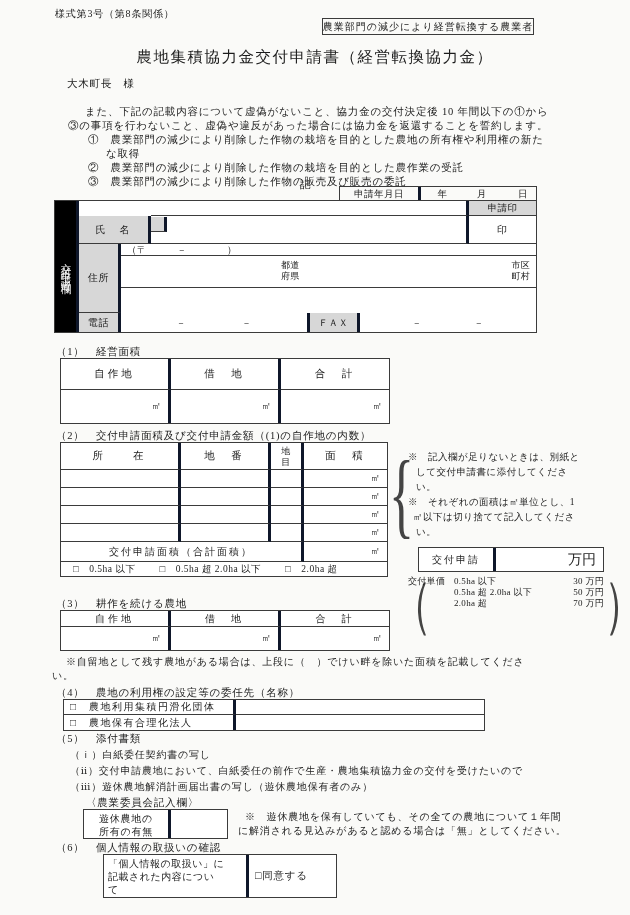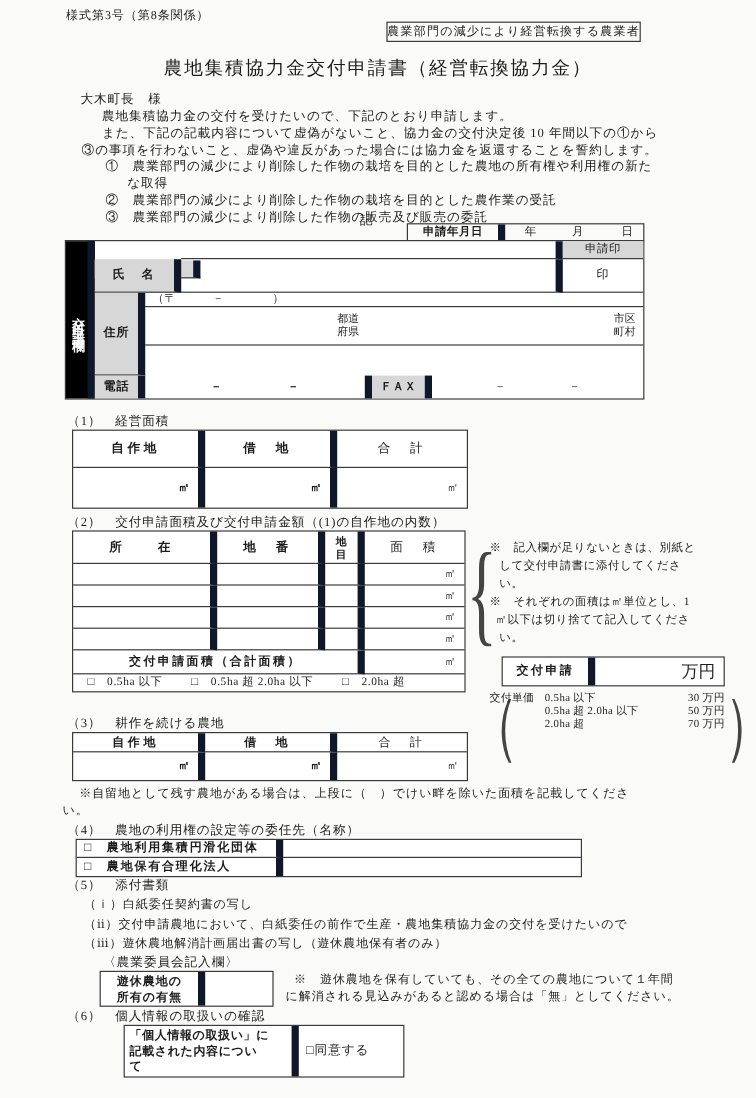--- a/index.html
+++ b/index.html
@@ -8,21 +8,21 @@
     position:relative;width:630px;height:915px;background:#fafaf8;
     font-family:"Liberation Serif","DejaVu Serif",serif;color:#1c1c1c;
     overflow:hidden;margin:0 auto;
   }
   .abs{position:absolute;}
   .t10{font-size:10px;letter-spacing:0.8px;line-height:12px;white-space:nowrap;}
   .t95{font-size:9.5px;letter-spacing:0.5px;line-height:12px;white-space:nowrap;}
   .t9{font-size:9px;letter-spacing:0.3px;line-height:11px;white-space:nowrap;}
   .box{border:1px solid #3b3b3b;box-sizing:border-box;}
   .cell{position:absolute;box-sizing:border-box;}
-  .br{border-right:6px solid #0f172a;font-weight:bold;}
+  .br{border-right:3px solid #0f172a;}
   .bb{border-bottom:1px solid #3b3b3b;}
   .gray{background:#d7d7d7;}
   .cc{display:flex;align-items:center;justify-content:center;}
   .cl{display:flex;align-items:center;}
   .unit{display:flex;align-items:center;justify-content:flex-end;padding-right:7px;font-size:9.5px;}
   .hdrcell{display:flex;align-items:center;justify-content:center;font-size:10.5px;letter-spacing:3px;}
   #title{width:100%;text-align:center;font-size:15.5px;letter-spacing:1.5px;}
   #sidebar-label{writing-mode:vertical-rl;text-orientation:upright;color:#ffffff;
     font-size:10.5px;letter-spacing:4px;}
   .bigbrace{font-size:95px;line-height:95px;color:#444;transform:scaleX(0.55);transform-origin:left top;}
@@ -32,21 +32,20 @@
 </head>
 <body>
 
 <div id="page">
 
   <div class="abs t10" style="left:55px;top:8px;">様式第3号（第8条関係）</div>
   <div class="abs box t10 cc" style="left:322px;top:18px;width:212px;height:17px;letter-spacing:1px;">農業部門の減少により経営転換する農業者</div>
   <div class="abs" id="title" style="top:47px;">農地集積協力金交付申請書（経営転換協力金）</div>
 
   <div class="abs t10" style="left:67px;top:78px;font-size:10.5px;">大木町長　様</div>
-  <div class="abs t10" style="left:85px;top:92px;font-size:10.5px;">農地集積協力金の交付を受けたいので、下記のとおり申請します。</div>
   <div class="abs t10" style="left:85px;top:106px;font-size:10.5px;">また、下記の記載内容について虚偽がないこと、協力金の交付決定後 10 年間以下の①から</div>
   <div class="abs t10" style="left:68px;top:120px;font-size:10.5px;">③の事項を行わないこと、虚偽や違反があった場合には協力金を返還することを誓約します。</div>
 
   <div class="abs t10" style="left:88px;top:134px;font-size:10.5px;">①　農業部門の減少により削除した作物の栽培を目的とした農地の所有権や利用権の新た</div>
   <div class="abs t10" style="left:106px;top:148px;font-size:10.5px;">な取得</div>
   <div class="abs t10" style="left:88px;top:162px;font-size:10.5px;">②　農業部門の減少により削除した作物の栽培を目的とした農作業の受託</div>
   <div class="abs t10" style="left:88px;top:176px;font-size:10.5px;">③　農業部門の減少により削除した作物の販売及び販売の委託</div>
   <div class="abs t10" style="left:300px;top:179px;font-size:10.5px;">記</div>
 
   <div class="abs box" style="left:339px;top:186px;width:198px;height:15px;">

